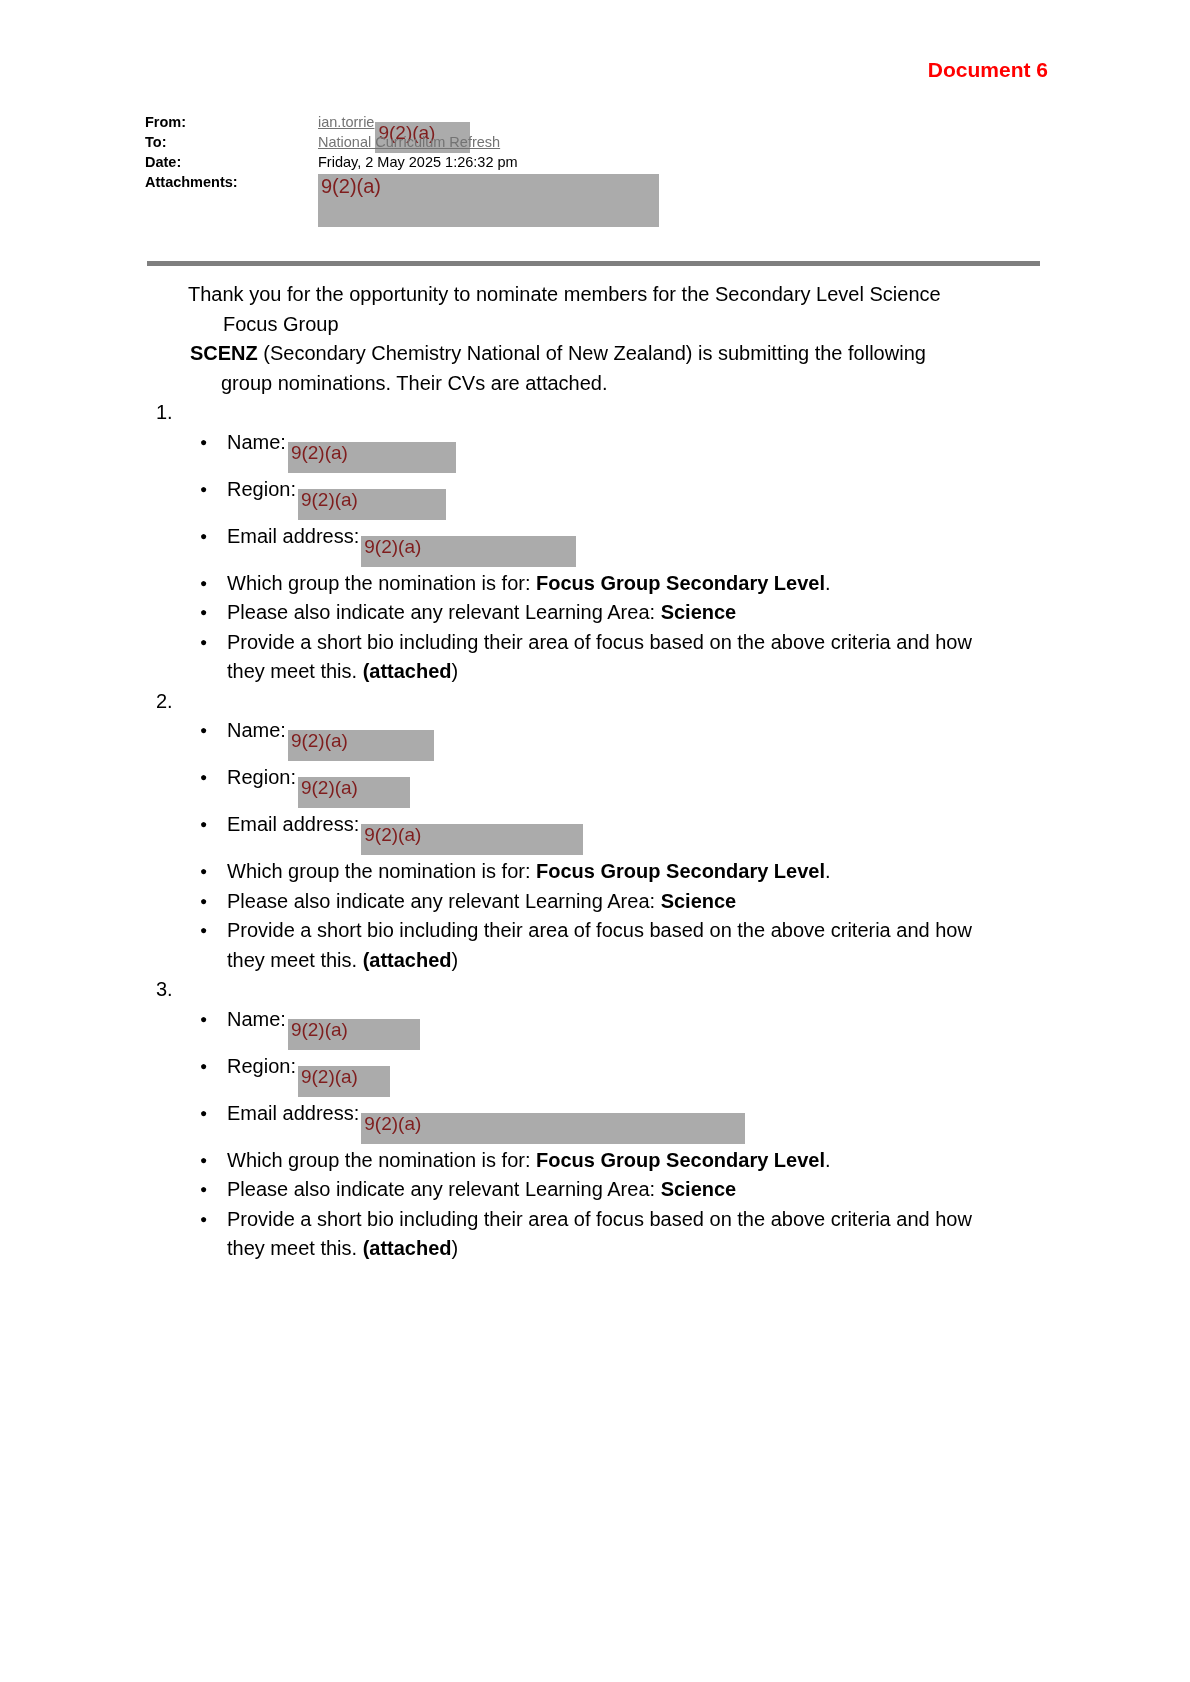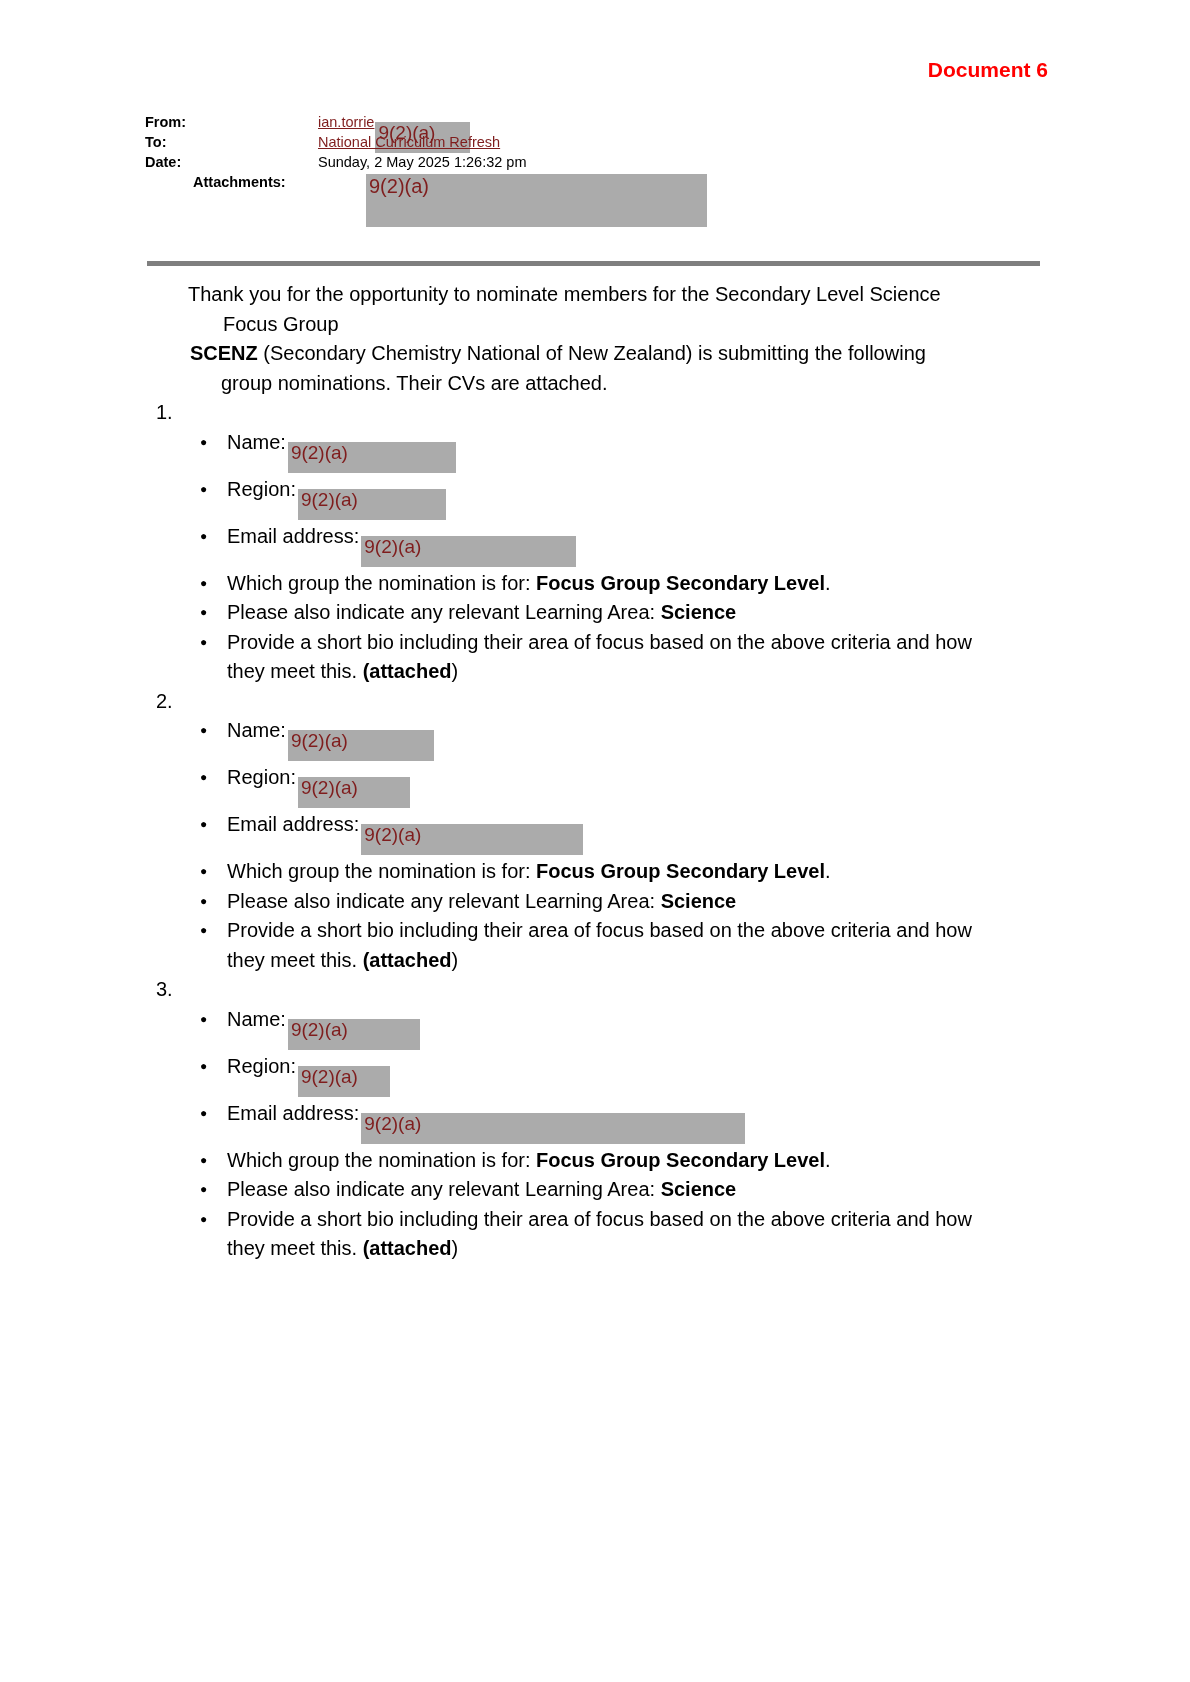--- a/index.html
+++ b/index.html
@@ -27,24 +27,24 @@
   
   .email-header {
     position:absolute;
     left:145px;
     top:112px;
     width:920px;
     font-size:14.5px;
     line-height:20px;
   }
   .hrow { display:flex; height:20px;gap:28px; }
-  .hrow.attachments-row { height:56px;margin-left:48px; }
+  .hrow.attachments-row { height:56px; }
   .hlabel { width:145px; font-weight:bold; flex:0 0 145px; }
   .hvalue { white-space:nowrap; }
-  .hlink { color:#7f1d1d; text-decoration:underline; }
+  .hlink { color:#737373; text-decoration:underline; }
 
   
   .redact {
     display:inline-block;
     box-sizing:border-box;
     background:#ababab;
     color:#7f1d1d;
   }
   .redact .code {
     display:block;
@@ -131,21 +131,21 @@
     <div class="hrow">
       <div class="hlabel">From:</div>
       <div class="hvalue"><span class="hlink">ian.torrie</span><span class="redact redact-from"><span class="code">9(2)(a)</span></span></div>
     </div>
     <div class="hrow">
       <div class="hlabel">To:</div>
       <div class="hvalue"><span class="hlink">National Curriculum Refresh</span></div>
     </div>
     <div class="hrow">
       <div class="hlabel">Date:</div>
-      <div class="hvalue">Sunday, 2 May 2025 1:26:32 pm</div>
+      <div class="hvalue">Friday, 2 May 2025 1:26:32 pm</div>
     </div>
     <div class="hrow attachments-row">
       <div class="hlabel">Attachments:</div>
       <div class="hvalue"><span class="redact redact-attach"><span class="code">9(2)(a)</span></span></div>
     </div>
   </div>
 
   <div class="separator"></div>
 
   <div class="body">

